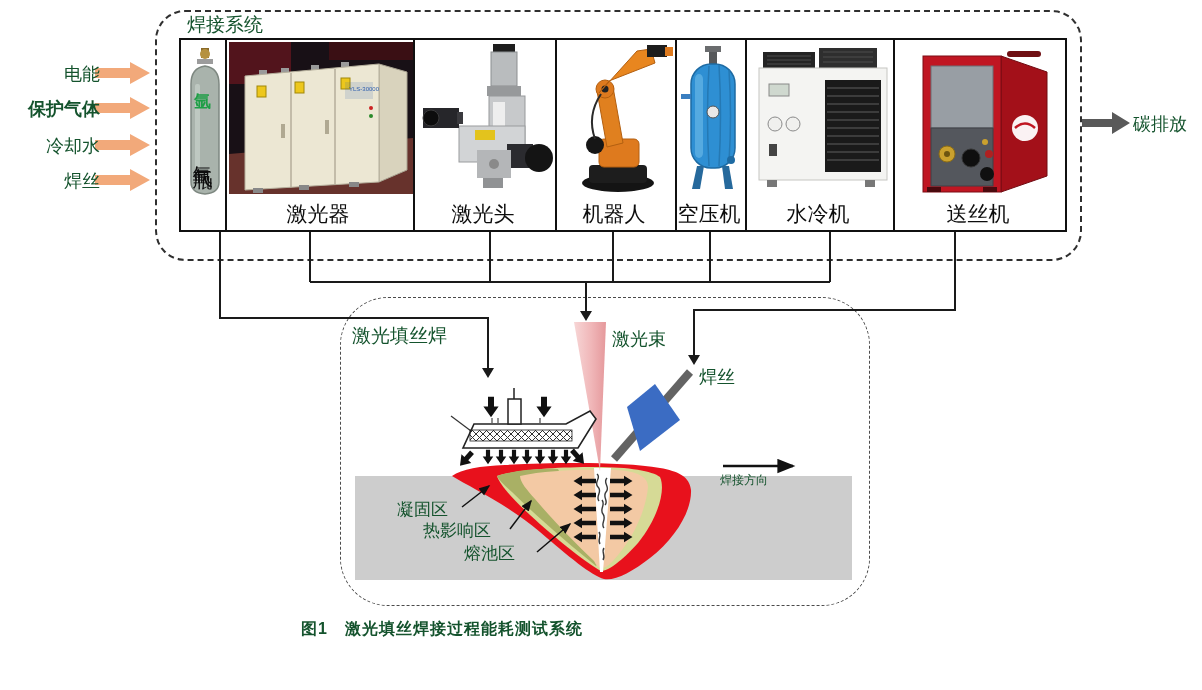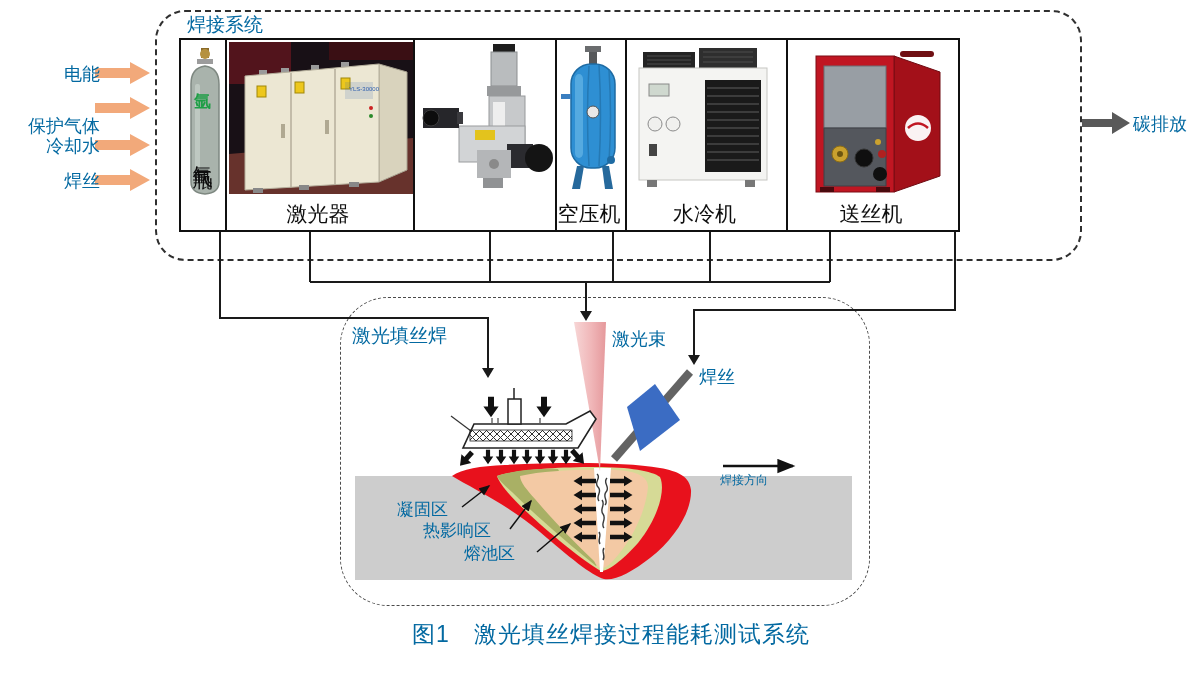--- a/index.html
+++ b/index.html
@@ -10,24 +10,24 @@
   #procbox{left:340px;top:297px;width:528px;height:307px;border-radius:48px;border-width:1.6px;border-color:#4a4a4a;}
   #equip{position:absolute;left:179px;top:38px;height:194px;display:flex;z-index:3;}
   .cell{position:relative;height:194px;border:2px solid #101010;background:#fff;box-sizing:border-box;margin-left:-2px;}
   .cell:first-child{margin-left:0;}
   .photo{position:absolute;left:2px;top:2px;right:2px;}
   .cell-label{position:absolute;left:0;right:4px;bottom:2px;text-align:center;font-size:21px;color:#0d0d0d;z-index:2;}
   .v-label{position:absolute;left:50%;transform:translateX(-50%);top:110px;writing-mode:vertical-rl;
            text-orientation:upright;font-size:20px;line-height:1;letter-spacing:2px;color:#0d0d0d;z-index:2;}
   .argon-char{position:absolute;left:13px;top:50px;font-size:17px;font-weight:bold;color:#1f9e46;z-index:2;}
   svg.layer{position:absolute;left:0;top:0;z-index:5;pointer-events:none;}
-  .lbl{position:absolute;z-index:6;white-space:nowrap;color:#0369a1;}
+  .lbl{position:absolute;z-index:6;white-space:nowrap;color:#14532d;}
   .input-label{left:0;width:90px;text-align:right;font-size:18px;margin-left:10px;}
   .zone-label{font-size:17px;}
-  #cap-zh{left:301px;width:620px;top:619px;text-align:center;font-size:23px;font-weight:400;letter-spacing:1px;}
+  #cap-zh{left:301px;width:620px;top:619px;font-size:16px;font-weight:700;letter-spacing:1px;}
   #cap-en{left:201px;width:820px;top:661px;text-align:center;font-size:18px;font-weight:700;
           font-family:"Liberation Serif",serif;}
   #shield-lbl{left:392px;top:376px;width:88px;text-align:center;font-size:17px;line-height:21px;white-space:nowrap;}
 </style>
 </head>
 <body>
 
 <div id="canvas">
 
   <div class="dashbox" id="sysbox"></div>
@@ -88,40 +88,57 @@
         <rect x="58" y="88" width="20" height="10" fill="#e3c31d"></rect>
         <rect x="6" y="66" width="36" height="20" fill="#26262a"></rect>
         <circle cx="14" cy="76" r="8" fill="#0d0d0d" stroke="#3c3c3c"></circle>
         <rect x="40" y="70" width="6" height="12" fill="#3a3a3e"></rect>
         <rect x="90" y="102" width="26" height="24" fill="#2b2b2f"></rect>
         <circle cx="122" cy="116" r="14" fill="#141414"></circle>
         <rect x="60" y="108" width="34" height="28" fill="#b4b6b8"></rect>
         <rect x="66" y="136" width="20" height="10" fill="#909294"></rect>
         <circle cx="77" cy="122" r="5" fill="#8a8a8a"></circle>
       </svg>
-    </div>
-
+      <div class="cell-label">激光头</div>
+    </div>
+
+    <div class="cell" style="width:122px">
+      <svg class="photo" width="118" height="152" viewBox="0 0 118 152">
+        <ellipse cx="59" cy="141" rx="36" ry="9" fill="#141414"></ellipse>
+        <rect x="30" y="123" width="58" height="18" rx="4" fill="#1d1d1d"></rect>
+        <rect x="40" y="97" width="40" height="28" rx="5" fill="#de7a1e" stroke="#b35f10"></rect>
+        <circle cx="36" cy="103" r="9" fill="#161616"></circle>
+        <polygon points="48,105 64,101 54,45 38,49" fill="#e0801f" stroke="#b35f10"></polygon>
+        <circle cx="46" cy="47" r="9" fill="#de7a1e" stroke="#b35f10"></circle>
+        <circle cx="46" cy="47" r="3.5" fill="#222"></circle>
+        <polygon points="40,51 50,39 96,21 92,7 78,9" fill="#e8861f" stroke="#b35f10"></polygon>
+        <rect x="88" y="3" width="20" height="12" fill="#1d1d1d"></rect>
+        <rect x="106" y="5" width="8" height="9" fill="#de7a1e"></rect>
+        <path d="M36,97 C30,80 34,64 42,52" stroke="#2a2a2a" stroke-width="2" fill="none"></path>
+      </svg>
+      <div class="cell-label">机器人</div>
+    </div>
 
     <div class="cell" style="width:72px">
       <svg class="photo" width="68" height="152" viewBox="0 0 68 152">
         <rect x="30" y="8" width="8" height="14" fill="#56585a"></rect>
         <rect x="26" y="4" width="16" height="6" fill="#6a6c6e"></rect>
         <rect x="12" y="22" width="44" height="104" rx="20" fill="#2e8fd3" stroke="#1e6ba3" stroke-width="1.5"></rect>
         <rect x="16" y="32" width="8" height="84" rx="5" fill="#5fb0e4" opacity="0.8"></rect>
         <path d="M30,24 q-3,50 0,100 M40,23 q3,50 0,101 M50,28 q3,46 0,92" stroke="#2579b4" stroke-width="1.5" fill="none"></path>
         <circle cx="34" cy="70" r="6" fill="#e8e8e8" stroke="#555"></circle>
         <rect x="2" y="52" width="10" height="5" fill="#3a7ec0"></rect>
         <polygon points="18,124 25,124 21,147 13,147" fill="#26699c"></polygon>
         <polygon points="43,124 50,124 54,147 46,147" fill="#26699c"></polygon>
         <circle cx="52" cy="118" r="4" fill="#1e6ba3"></circle>
       </svg>
       <div class="cell-label">空压机</div>
     </div>
 
-    <div class="cell" style="width:163px">
+    <div class="cell" style="width:150px">
       <svg class="photo" width="146" height="152" viewBox="0 0 146 152">
         <rect x="14" y="10" width="52" height="16" fill="#242424"></rect>
         <rect x="70" y="6" width="58" height="20" fill="#2e2e2e"></rect>
         <path d="M18,14 h44 M18,18 h44 M18,22 h44 M74,10 h50 M74,15 h50 M74,20 h50" stroke="#4d4d4d" stroke-width="1.2"></path>
         <rect x="10" y="26" width="128" height="112" fill="#f4f4f2" stroke="#c6c6c2"></rect>
         <rect x="76" y="38" width="56" height="92" fill="#1a1a1a"></rect>
         <path d="M78,46 h52 M78,54 h52 M78,62 h52 M78,70 h52 M78,78 h52 M78,86 h52 M78,94 h52 M78,102 h52 M78,110 h52 M78,118 h52" stroke="#3c3c3c" stroke-width="2"></path>
         <rect x="20" y="42" width="20" height="12" fill="#cfd8cf" stroke="#888"></rect>
         <circle cx="26" cy="82" r="7" fill="#f0f0ee" stroke="#8a8a8a"></circle>
         <circle cx="44" cy="82" r="7" fill="#f0f0ee" stroke="#8a8a8a"></circle>
@@ -267,21 +284,21 @@
     <g stroke="#111" stroke-width="1.5" fill="none">
       <path d="M462,507 L489,486" marker-end="url(#ah)"></path>
       <path d="M510,529 L531,501" marker-end="url(#ah)"></path>
       <path d="M537,552 L570,524" marker-end="url(#ah)"></path>
     </g>
   </svg>
 
   <div class="lbl" style="left:187px;top:12px;font-size:19px;">焊接系统</div>
 
   <div class="lbl input-label" style="top:62px;">电能</div>
-  <div class="lbl input-label" style="top:114px;">保护气体</div>
+  <div class="lbl input-label" style="top:97px;font-weight:bold;">保护气体</div>
   <div class="lbl input-label" style="top:134px;">冷却水</div>
   <div class="lbl input-label" style="top:169px;">焊丝</div>
 
   <div class="lbl" style="left:1133px;top:112px;font-size:18px;">碳排放</div>
 
   <div class="lbl" style="left:352px;top:323px;font-size:19px;">激光填丝焊</div>
   <div class="lbl" style="left:612px;top:327px;font-size:18px;">激光束</div>
   <div class="lbl" style="left:699px;top:365px;font-size:18px;">焊丝</div>
 
 

